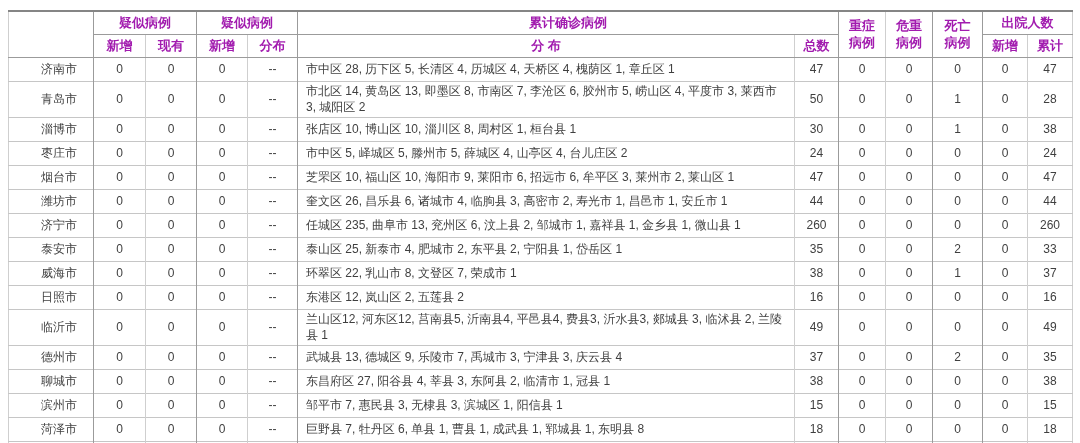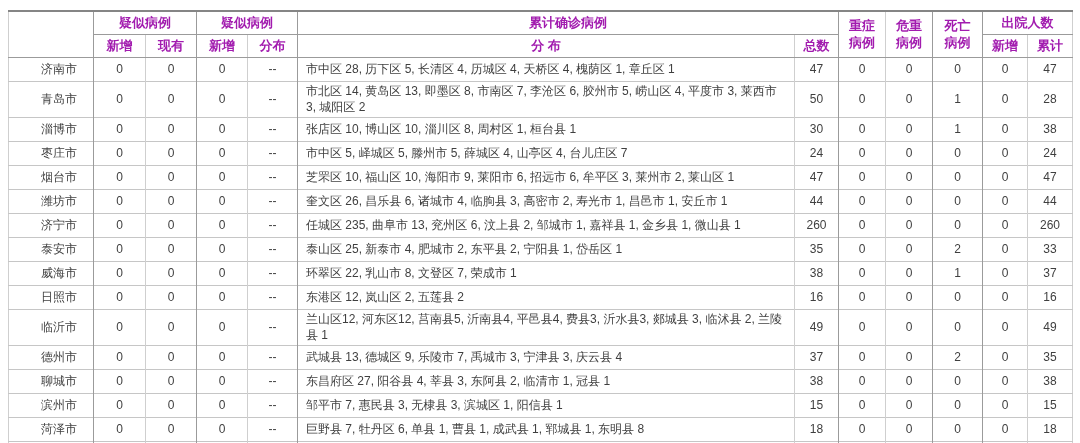--- a/index.html
+++ b/index.html
@@ -119,21 +119,21 @@
           <td class="bl-thick">1</td>
           <td class="bl-thick">0</td>
           <td class="bl-thin">38</td>
         </tr>
         <tr class="city">
           <td class="bl-none name">枣庄市</td>
           <td class="bl-thick">0</td>
           <td class="bl-thin">0</td>
           <td class="bl-thick">0</td>
           <td class="bl-thin">--</td>
-          <td class="bl-thick dist">市中区 5, 峄城区 5, 滕州市 5, 薛城区 4, 山亭区 4, 台儿庄区 7</td>
+          <td class="bl-thick dist">市中区 5, 峄城区 5, 滕州市 5, 薛城区 4, 山亭区 4, 台儿庄区 2</td>
           <td class="bl-thin">24</td>
           <td class="bl-thick">0</td>
           <td class="bl-thin">0</td>
           <td class="bl-thick">0</td>
           <td class="bl-thick">0</td>
           <td class="bl-thin">24</td>
         </tr>
         <tr class="city">
           <td class="bl-none name">烟台市</td>
           <td class="bl-thick">0</td>

